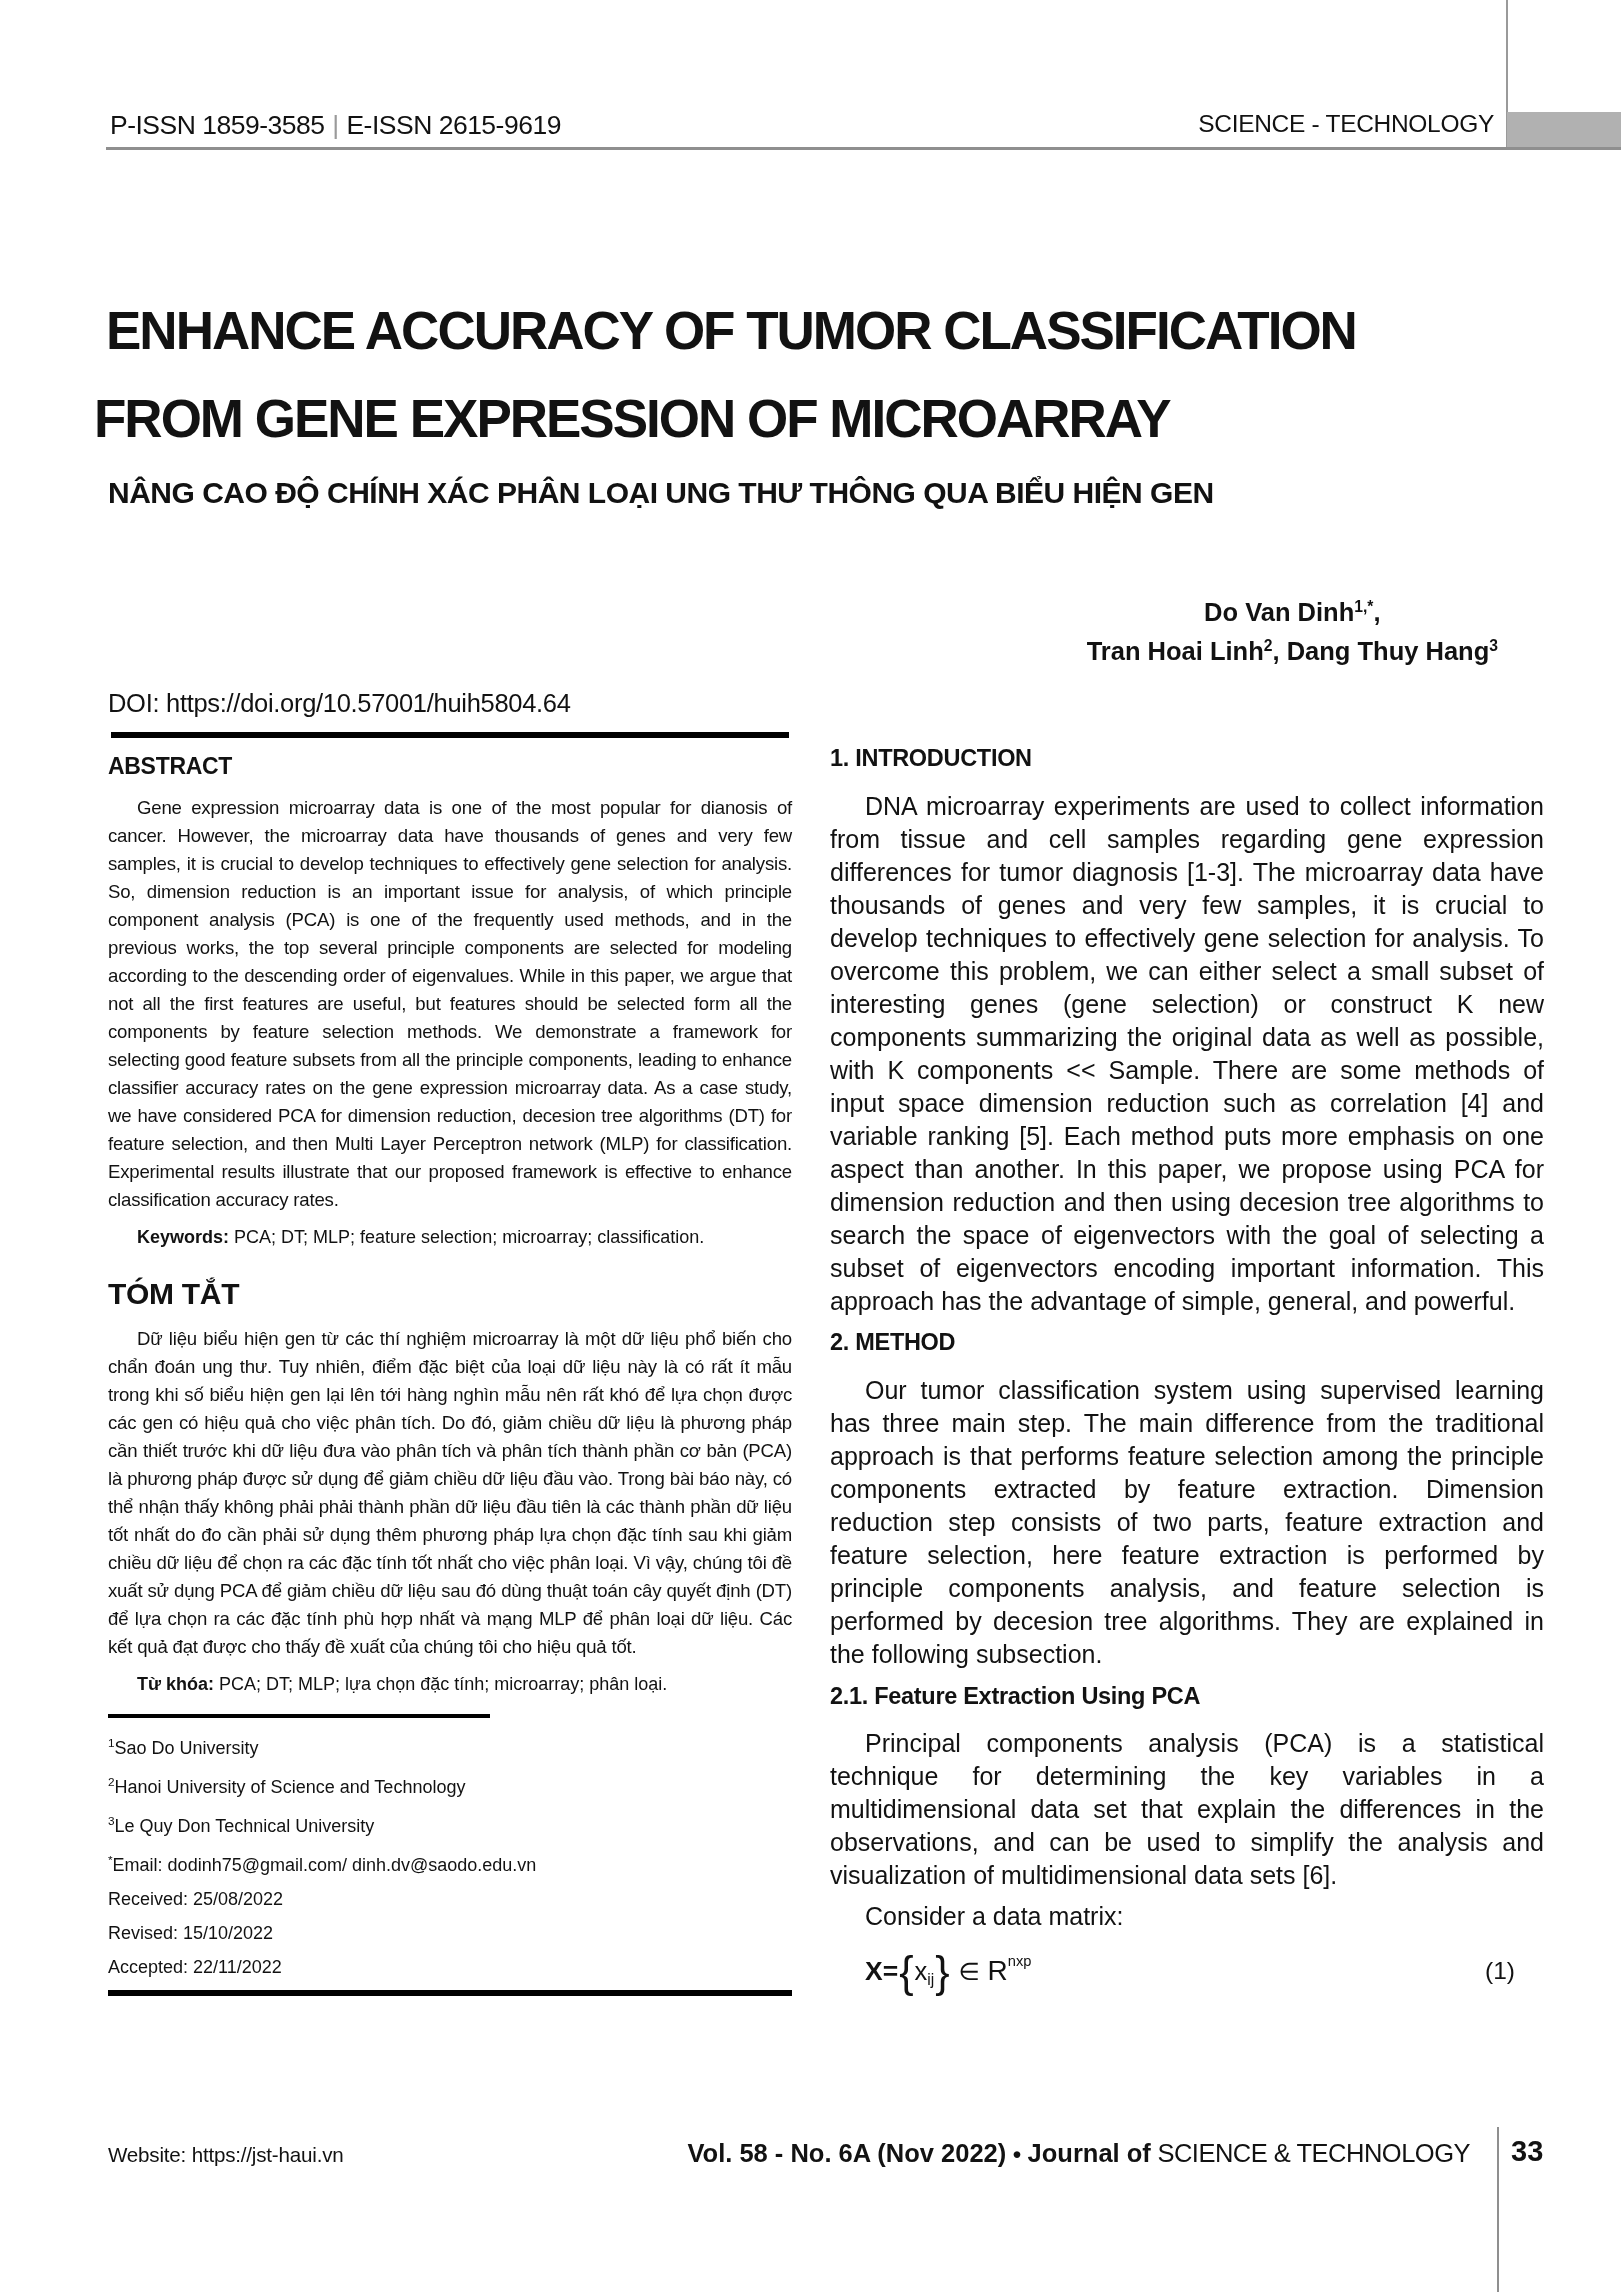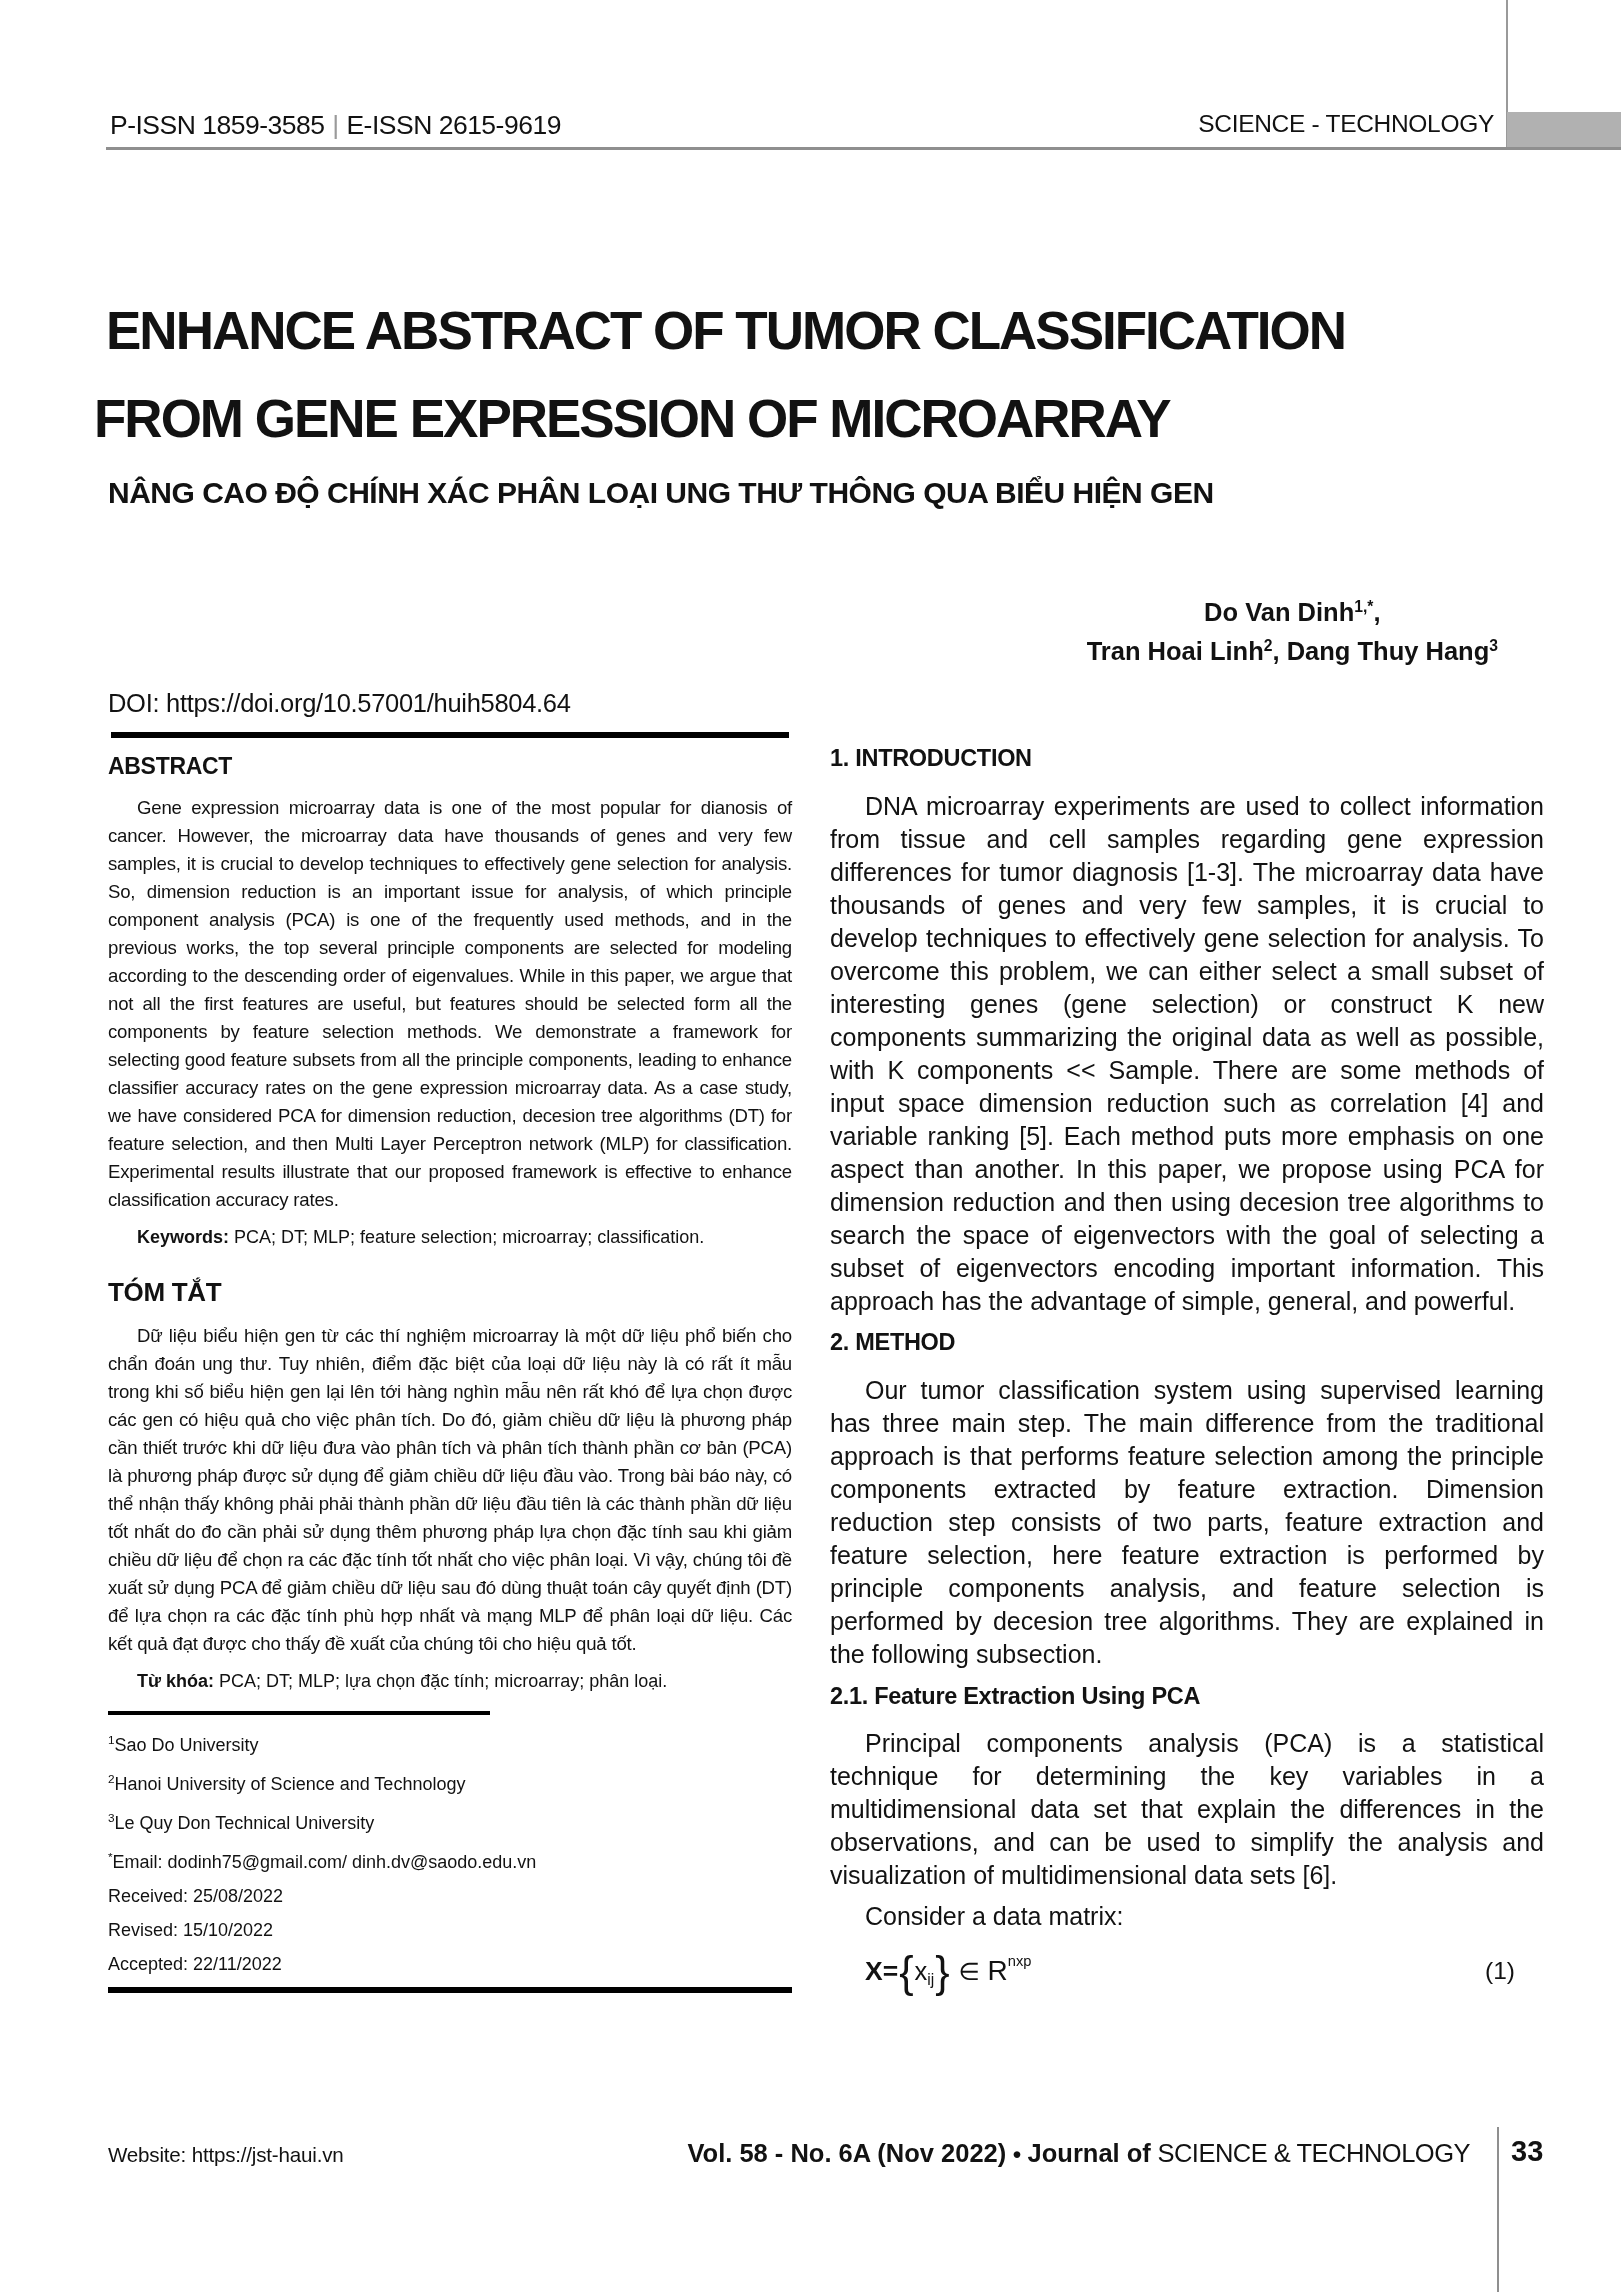--- a/index.html
+++ b/index.html
@@ -29,21 +29,21 @@
   .doi-rule{position:absolute;left:111px;top:732px;width:678px;height:5.9px;background:#000;}
 
   
   .col-left{position:absolute;left:108px;top:753px;width:684px;}
   .col-right{position:absolute;left:830px;top:745px;width:714px;}
 
   .h-abs{font-size:23px;font-weight:700;margin:0 0 13.7px 0;letter-spacing:-0.3px;}
   .p-abs{font-size:18.6px;line-height:28px;text-align:justify;text-indent:29px;margin:0;letter-spacing:-0.2px;}
   .p-key{font-size:18px;line-height:28px;text-indent:29px;margin:9.8px 0 0 0;}
   .p-key b{font-weight:700;}
-  .h-tomtat{font-size:26px;font-weight:700;margin:25.5px 0 13.7px 0;letter-spacing:-0.3px;}
+  .h-tomtat{font-size:30px;font-weight:700;margin:25.5px 0 13.7px 0;letter-spacing:-0.3px;}
 
   .fn-rule{width:382px;height:3.9px;background:#000;margin-top:15.7px;}
   .footnotes{font-size:18px;line-height:34px;margin-top:7.8px;}
   .footnotes sup{font-size:11.8px;}
   .bottom-rule{width:684px;height:5.9px;background:#000;margin-top:5.9px;}
 
   .h-sec{font-size:23.5px;font-weight:700;margin:11.8px 0 17.6px 0;letter-spacing:-0.3px;}
   .h-sec.first{margin-top:0;}
   .p-body{font-size:25px;line-height:33px;text-align:justify;text-indent:35px;margin:0 0 2px 0;}
   .p-consider{font-size:25px;line-height:33px;text-indent:35px;margin:7.8px 0 0 0;}
@@ -72,21 +72,21 @@
 <body>
 
 <div class="page">
 
   <div class="hdr-issn"><span>P-ISSN 1859-3585</span><span class="sep">|</span><span>E-ISSN 2615-9619</span></div>
   <div class="hdr-section">SCIENCE - TECHNOLOGY</div>
   <div class="hdr-vline"></div>
   <div class="hdr-box"></div>
   <div class="hdr-rule"></div>
 
-  <div class="title-l1">ENHANCE ABSTRACT OF TUMOR CLASSIFICATION</div>
+  <div class="title-l1">ENHANCE ACCURACY OF TUMOR CLASSIFICATION</div>
   <div class="title-l2">FROM GENE EXPRESSION OF MICROARRAY</div>
   <div class="subtitle-l1">NÂNG CAO ĐỘ CHÍNH XÁC PHÂN LOẠI UNG THƯ THÔNG QUA BIỂU HIỆN GEN</div>
 
   <div class="authors">
     <div><span>Do Van Dinh</span><sup>1,*</sup><span>,</span></div>
     <div><span>Tran Hoai Linh</span><sup>2</sup><span>, </span><span>Dang Thuy Hang</span><sup>3</sup></div>
   </div>
 
   <div class="doi">DOI: https://doi.org/10.57001/huih5804.64</div>
   <div class="doi-rule"></div>

